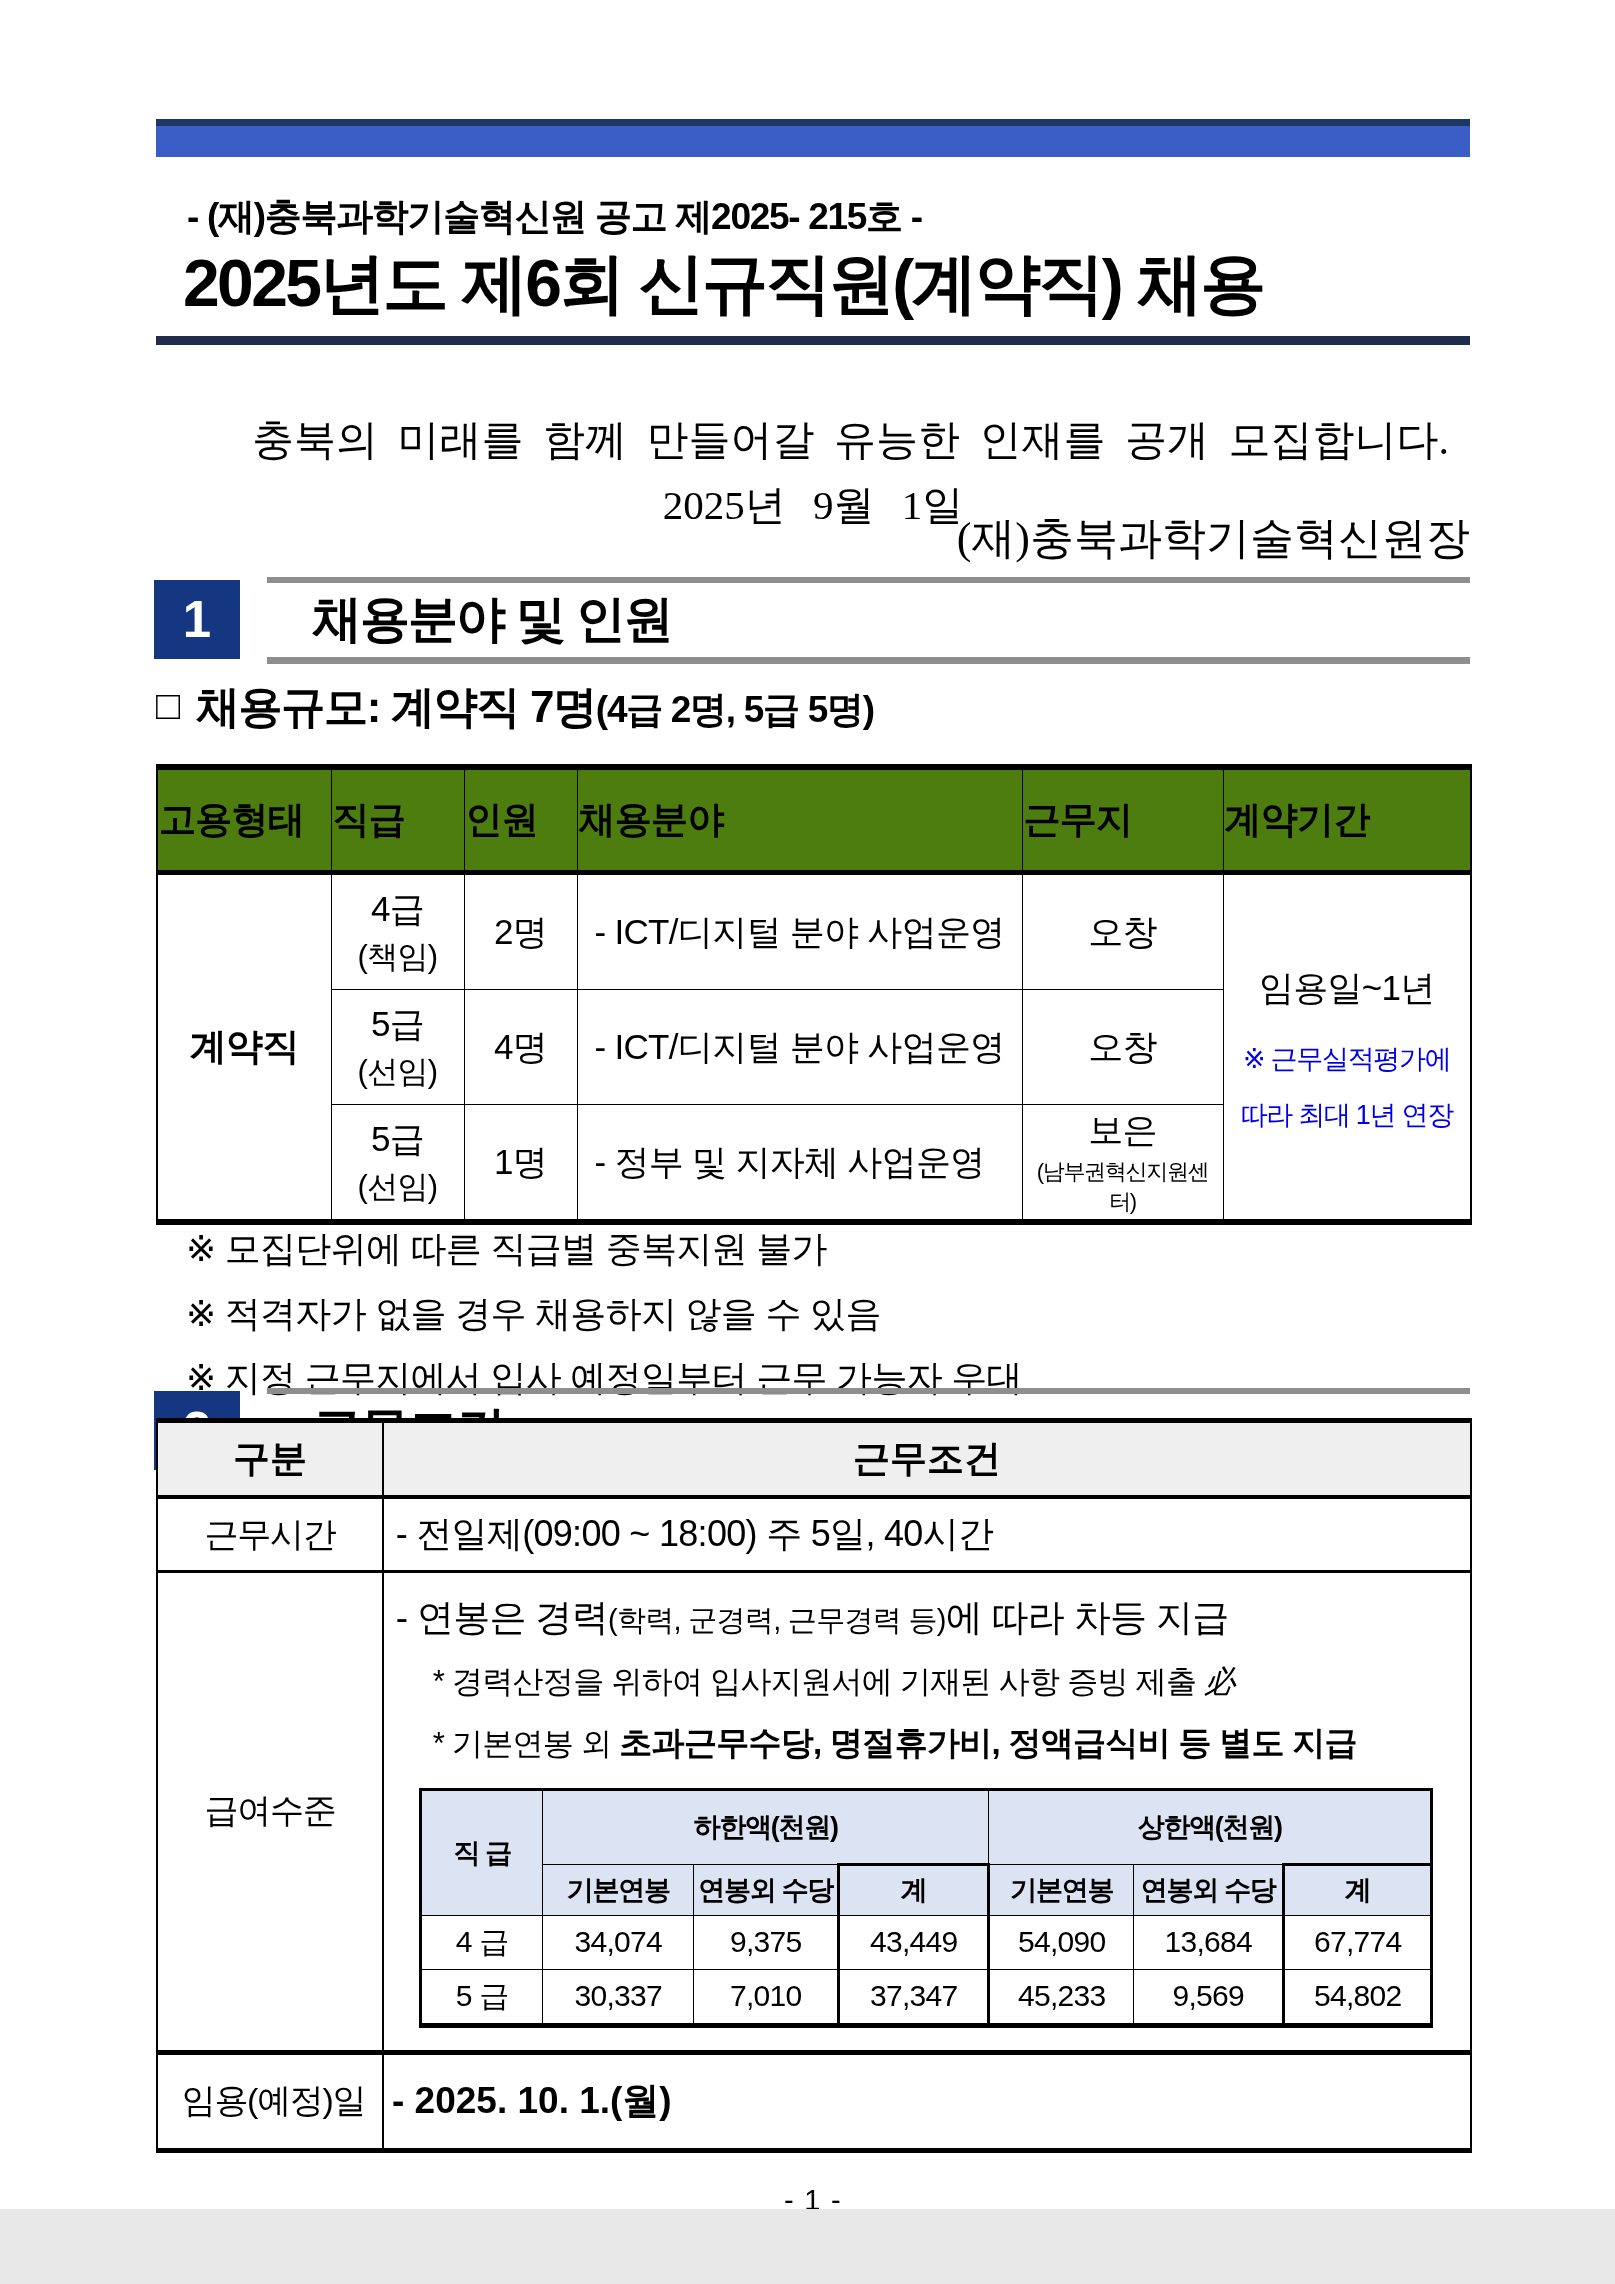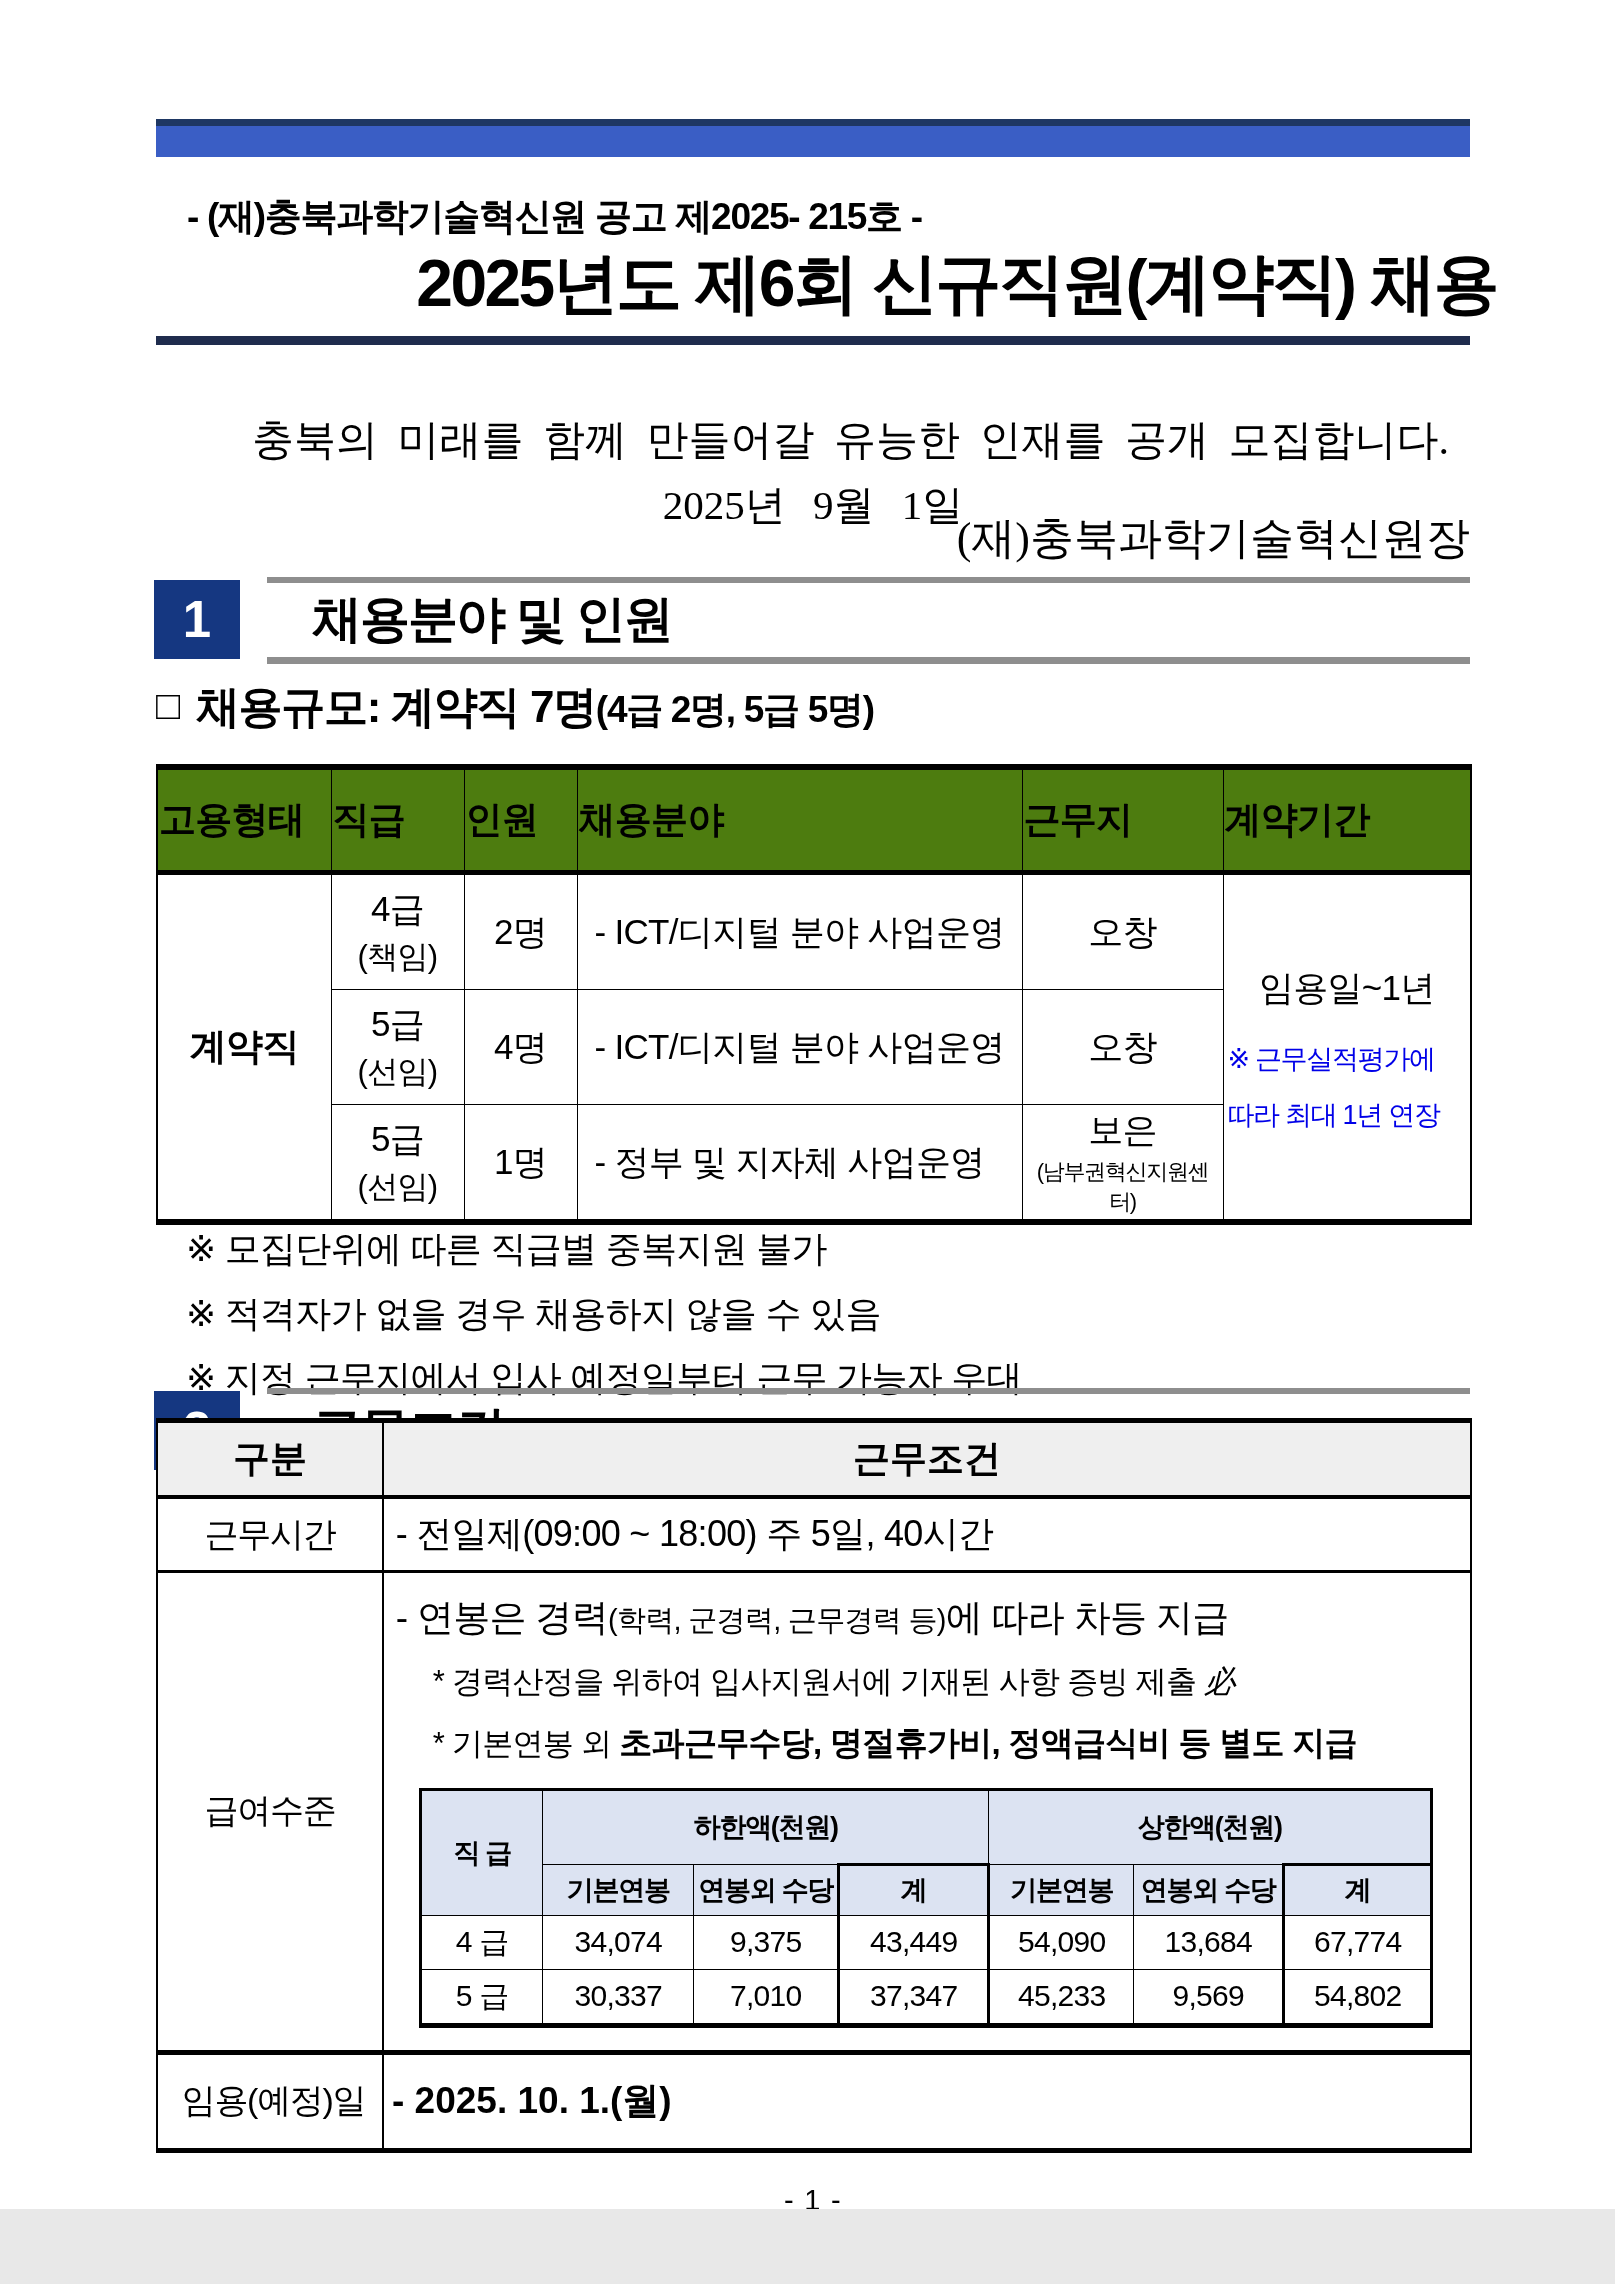--- a/index.html
+++ b/index.html
@@ -8,21 +8,21 @@
     margin:0 auto; overflow:hidden; color:#000;
     font-family:"Liberation Sans","DejaVu Sans",sans-serif;
   }
   .abs { position:absolute; left:156px; width:1314px; }
 
   
   .topbar { top:119px; height:31px; background:#3a5ec5; border-top:7.2px solid #1e3763; }
 
   
   .notice { top:192px; font-size:37px; font-weight:bold; letter-spacing:-1.3px; padding-left:31px; white-space:nowrap; }
-  .main-title { top:239px; font-size:66px; font-weight:bold; letter-spacing:-2.6px; padding-left:27px; white-space:nowrap;text-align:right; }
+  .main-title { top:239px; font-size:66px; font-weight:bold; letter-spacing:-2.6px; padding-left:27px; white-space:nowrap; }
   .title-divider { top:336px; height:8.5px; background:#1f2c4d; }
 
   .intro { font-family:"Liberation Serif","DejaVu Serif",serif; font-size:42px; word-spacing:9px; white-space:nowrap; }
   .intro.l1 { top:354px; padding-left:110px; }
   .intro.l2 { top:412px; padding-left:96px; }
   .date-line { top:478px; font-family:"Liberation Serif","DejaVu Serif",serif; font-size:41px; text-align:center; word-spacing:17px; }
   .signer-line { top:509px; font-family:"Liberation Serif","DejaVu Serif",serif; font-size:44px; text-align:right; }
 
   
   .sec { height:89px; }
@@ -48,21 +48,21 @@
     background:#4d7c0f; font-size:37px; font-weight:bold; height:98px;
     border:1.3px solid #000; border-bottom:5.9px solid #000; text-align:left; letter-spacing:-0.7px;
   }
   .t1 td { border:1.3px solid #000; font-size:35px; height:112px; text-align:center; letter-spacing:-0.7px; }
   .t1 .etype { font-weight:bold; font-size:37px; }
   .t1 .grade-sub { display:block; font-size:31px; margin-top:2.6px; }
   .t1 .field-cell { text-align:left; padding-left:17px; }
   .t1 .site-sub { display:block; font-size:22px; letter-spacing:-1.3px; margin-top:3.9px; }
   .t1 .contract-cell { padding:6.5px 3.9px; }
   .t1 .contract-period { font-size:35px; text-align:center; margin-bottom:34px; }
-  .t1 .contract-note { color:#0000e8; font-size:27px; letter-spacing:-1.3px; text-align:left; line-height:1.0; margin-top:29px; white-space:nowrap; }
+  .t1 .contract-note { color:#0000e8; font-size:27px; letter-spacing:-1.3px; text-align:center; line-height:1.0; margin-top:29px; white-space:nowrap; }
 
   .notes { top:1225px; font-size:36px; letter-spacing:-0.7px; padding-left:30px; }
   .notes .note-line { margin-bottom:15.6px; white-space:nowrap; }
 
   .t2 { top:1418px; width:1314px; border:2.6px solid #000; border-top-width:5.9px; border-bottom-width:5.9px; }
   .t2 th {
     background:#efefef; font-size:37px; font-weight:bold; height:70px;
     border:2px solid #000; border-bottom:4.6px solid #000; text-align:center;
   }
   .t2 td { border:2px solid #000; }

